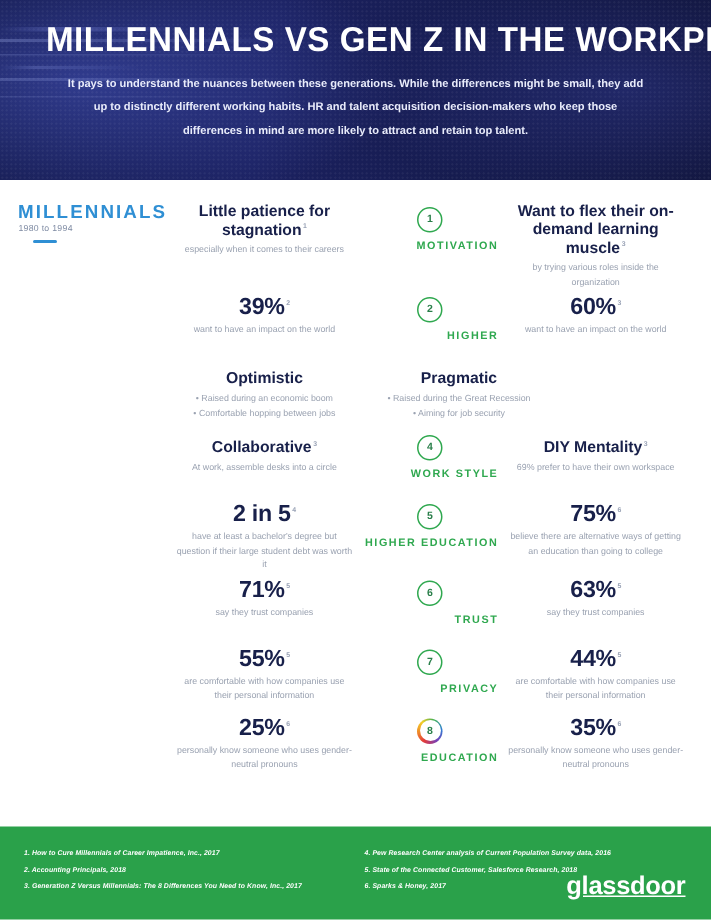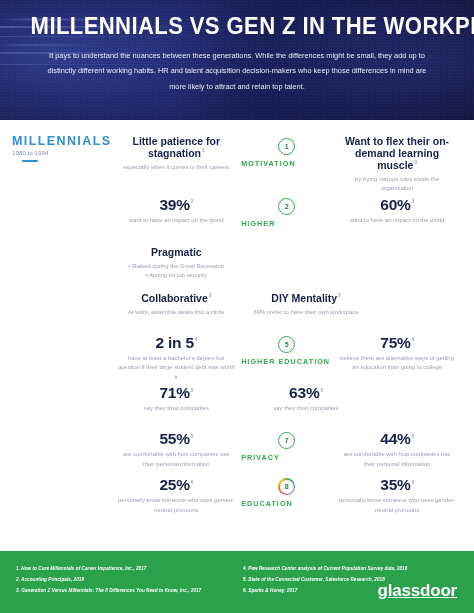--- a/index.html
+++ b/index.html
@@ -65,21 +65,21 @@
     line-height:1.1;
     font-stretch:condensed;
     transform:scaleX(0.96);
     white-space:nowrap;
   }
   .hero-sub {
     margin-top:9px;
     color:#e9ecfb;
     font-size:7.4px;
     line-height:2.05;
-    font-weight:400;
+    font-weight:700;
     max-width:390px;
     margin-left:auto; margin-right:auto;
   }
 
   
   .board {
     flex:1;
     background:#fff;
     padding:14px 12px 0;
     display:flex; flex-direction:row;
@@ -116,21 +116,21 @@
     min-height:46px;
     padding-top:2px;
   }
   .side {
     width:37%;
     text-align:center;
     padding:0 6px;
   }
   .mid {
     width:26%;
-    text-align:left;
+    text-align:right;
     padding-top:2px;
   }
   .stat {
     color:#18204a;
     font-weight:bold;
     font-size:15.5px;
     line-height:1.12;
     letter-spacing:-0.2px;
     position:relative;
     display:inline-block;
@@ -260,49 +260,61 @@
             </div></div>
           <div class="mid">
             <div class="badge">2</div>
             <div class="cat-label">HIGHER</div>
           </div>
           <div class="side"><div class="stat">60%<span class="sup">3</span></div><div class="detail">
               <div>want to have an impact on the world</div>
             </div></div>
         </div>
         <div class="row">
+          <div class="side"><div class="stat textual">Optimistic</div><div class="detail">
+              <div>• Raised during an economic boom</div>
+              <div>• Comfortable hopping between jobs</div>
+            </div></div>
           <div class="side"><div class="stat textual">Pragmatic</div><div class="detail">
               <div>• Raised during the Great Recession</div>
               <div>• Aiming for job security</div>
             </div></div>
         </div>
         <div class="row">
           <div class="side"><div class="stat textual">Collaborative<span class="sup">3</span></div><div class="detail">
               <div>At work, assemble desks into a circle</div>
             </div></div>
+          <div class="mid">
+            <div class="badge">4</div>
+            <div class="cat-label">WORK STYLE</div>
+          </div>
           <div class="side"><div class="stat textual">DIY Mentality<span class="sup">3</span></div><div class="detail">
               <div>69% prefer to have their own workspace</div>
             </div></div>
         </div>
         <div class="row">
           <div class="side"><div class="stat">2 in 5<span class="sup">4</span></div><div class="detail">
               <div>have at least a bachelor's degree but question if their large student debt was worth it</div>
             </div></div>
           <div class="mid">
             <div class="badge">5</div>
             <div class="cat-label">HIGHER EDUCATION</div>
           </div>
           <div class="side"><div class="stat">75%<span class="sup">6</span></div><div class="detail">
               <div>believe there are alternative ways of getting an education than going to college</div>
             </div></div>
         </div>
         <div class="row">
           <div class="side"><div class="stat">71%<span class="sup">5</span></div><div class="detail">
               <div>say they trust companies</div>
             </div></div>
+          <div class="mid">
+            <div class="badge">6</div>
+            <div class="cat-label">TRUST</div>
+          </div>
           <div class="side"><div class="stat">63%<span class="sup">5</span></div><div class="detail">
               <div>say they trust companies</div>
             </div></div>
         </div>
         <div class="row">
           <div class="side"><div class="stat">55%<span class="sup">5</span></div><div class="detail">
               <div>are comfortable with how companies use their personal information</div>
             </div></div>
           <div class="mid">
             <div class="badge">7</div>

